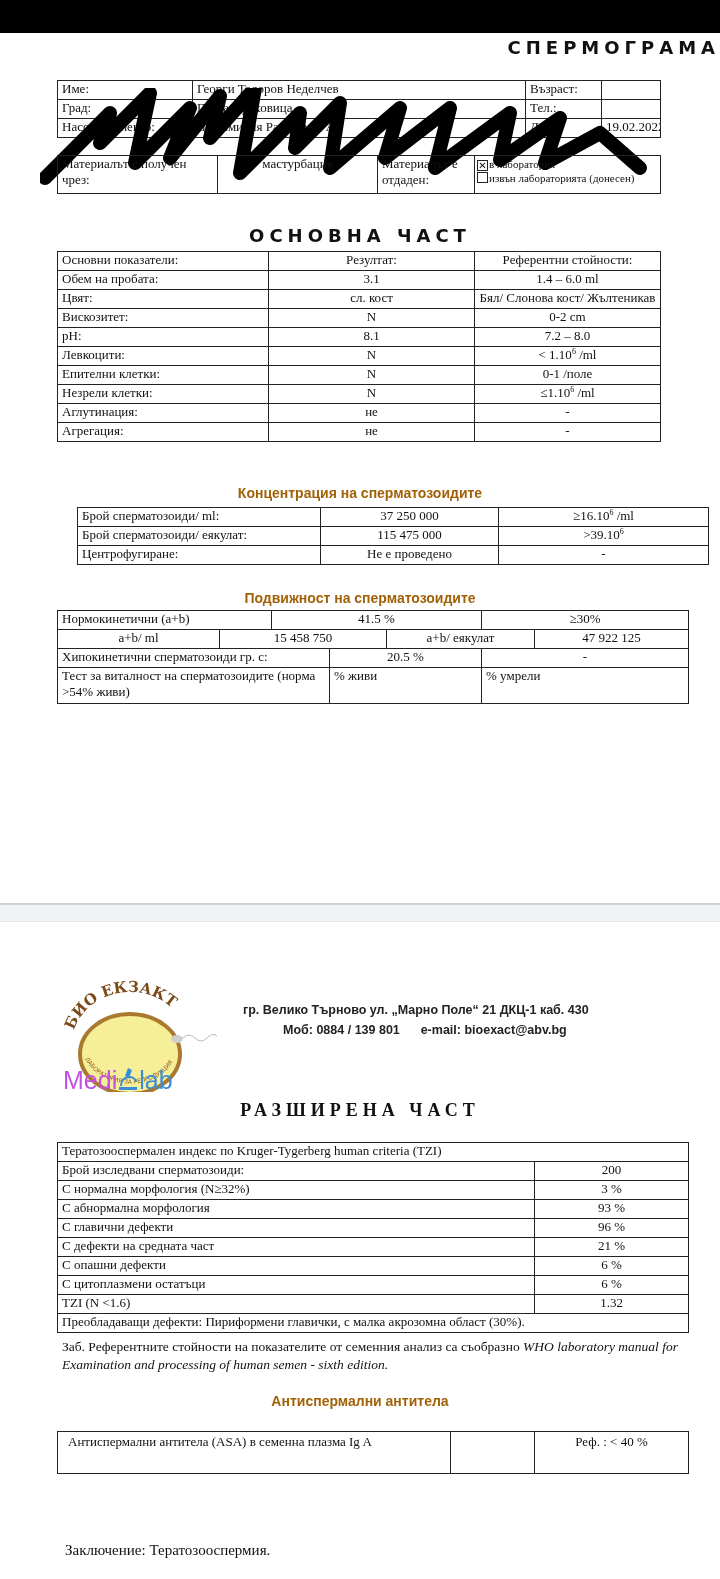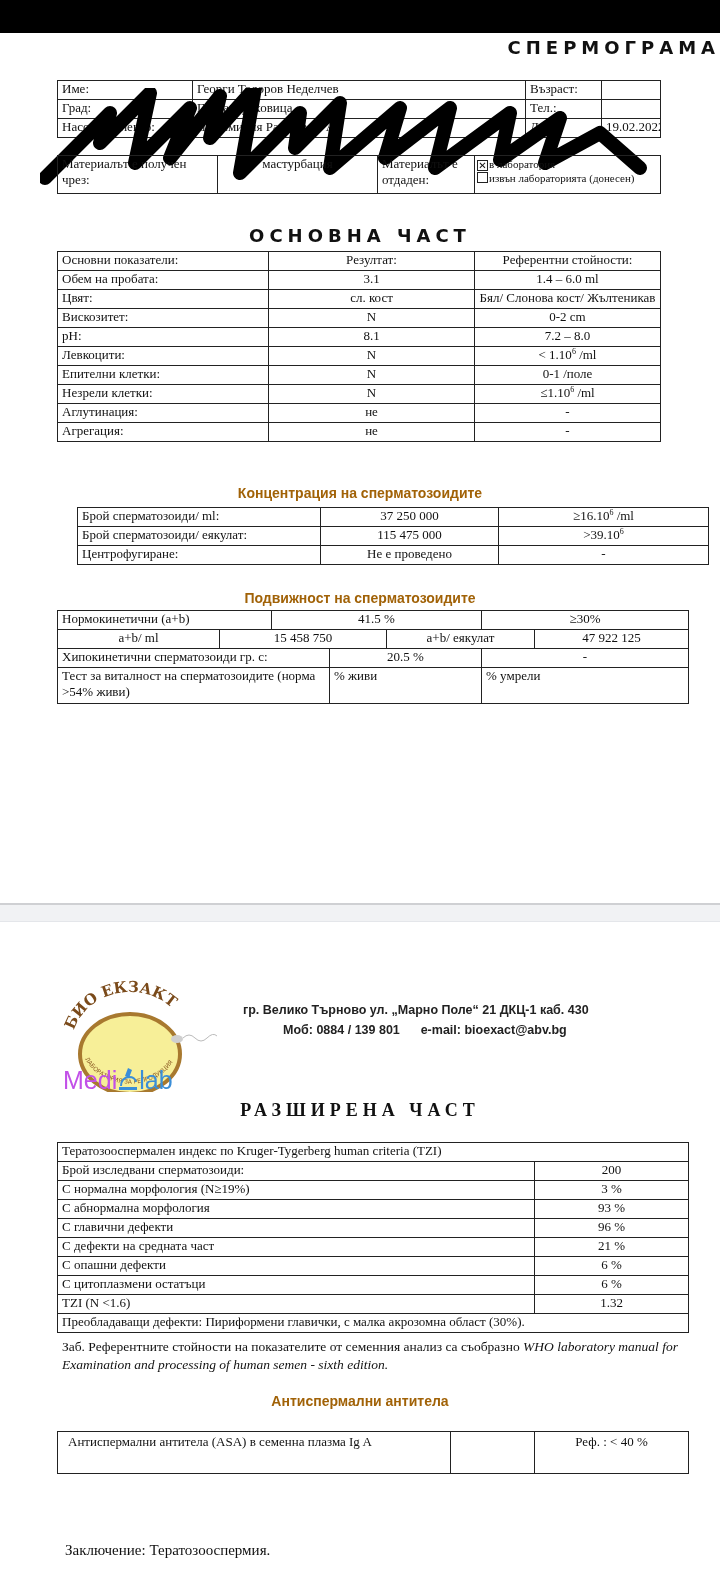--- a/index.html
+++ b/index.html
@@ -262,21 +262,21 @@
       </colgroup>
     <tbody>
         <tr>
       <td colspan="2">Тератозооспермален индекс по Kruger-Tygerberg human criteria (TZI)</td>
     </tr>
     <tr>
           <td>Брой изследвани сперматозоиди:</td>
           <td class="c">200</td>
         </tr>
     <tr>
-          <td>С нормална морфология (N≥19%)</td>
+          <td>С нормална морфология (N≥32%)</td>
           <td class="c">3 %</td>
         </tr>
     <tr>
           <td>С абнормална морфология</td>
           <td class="c">93 %</td>
         </tr>
     <tr>
           <td>С главични дефекти</td>
           <td class="c">96 %</td>
         </tr>

